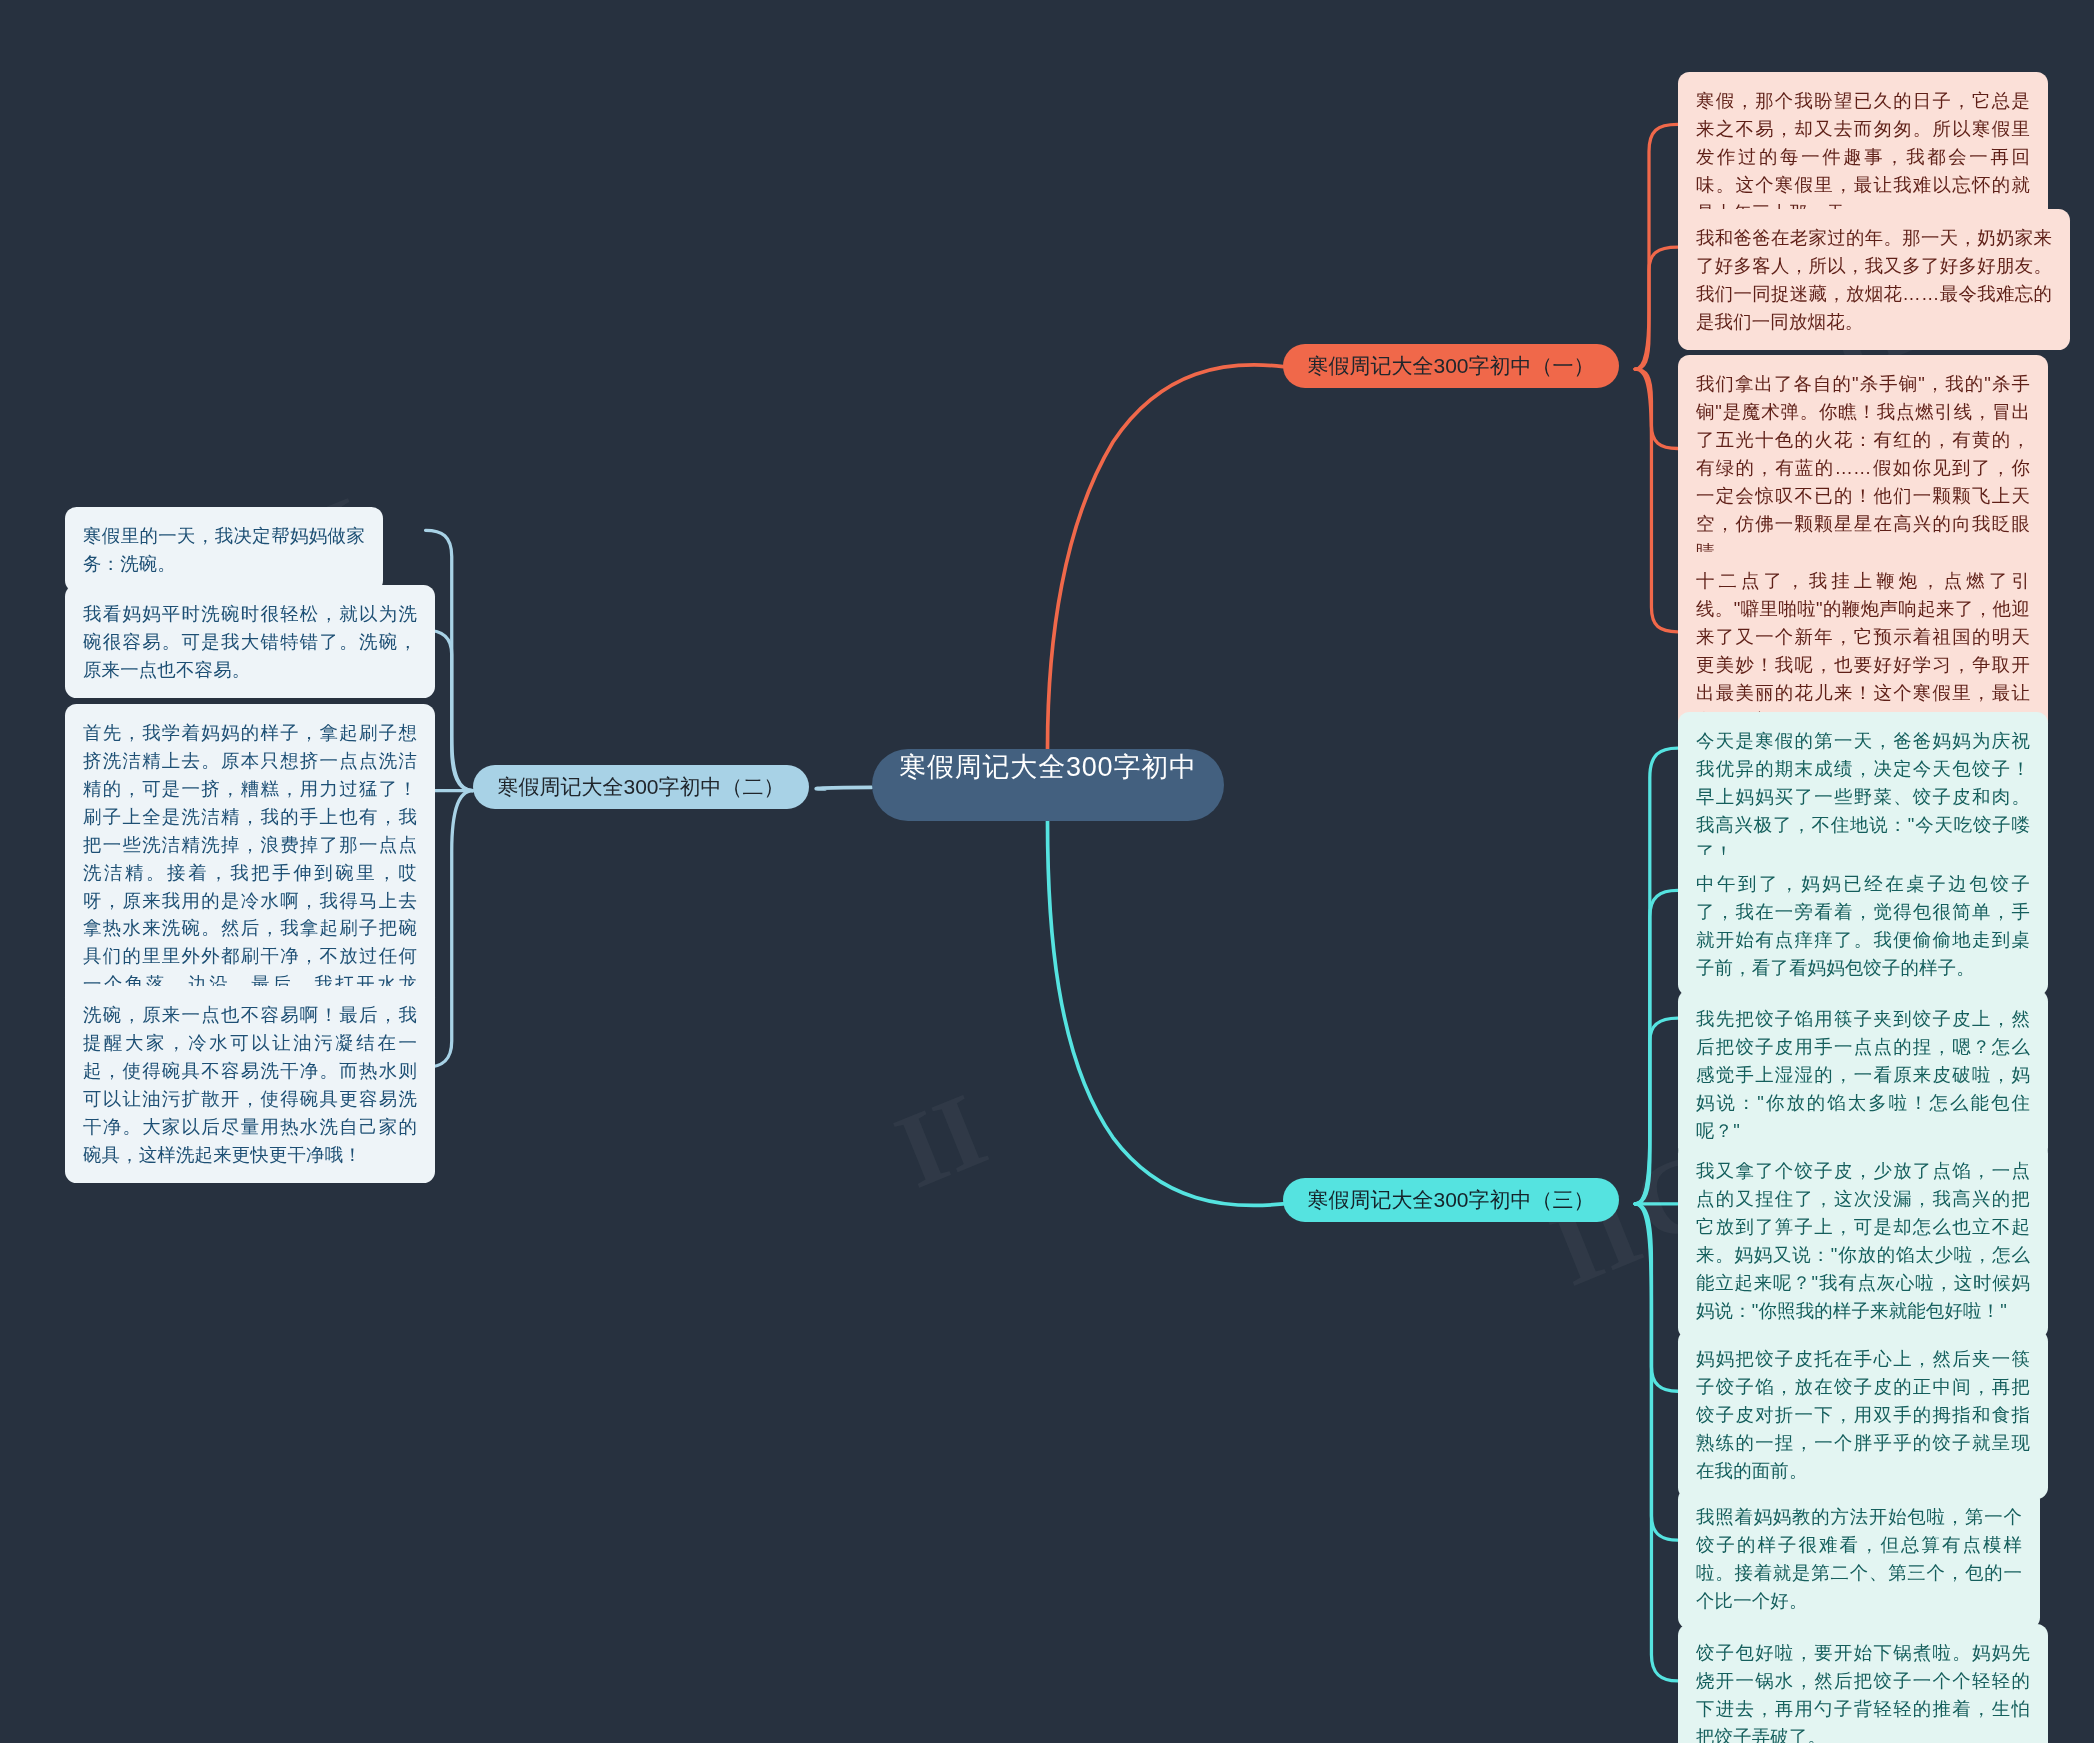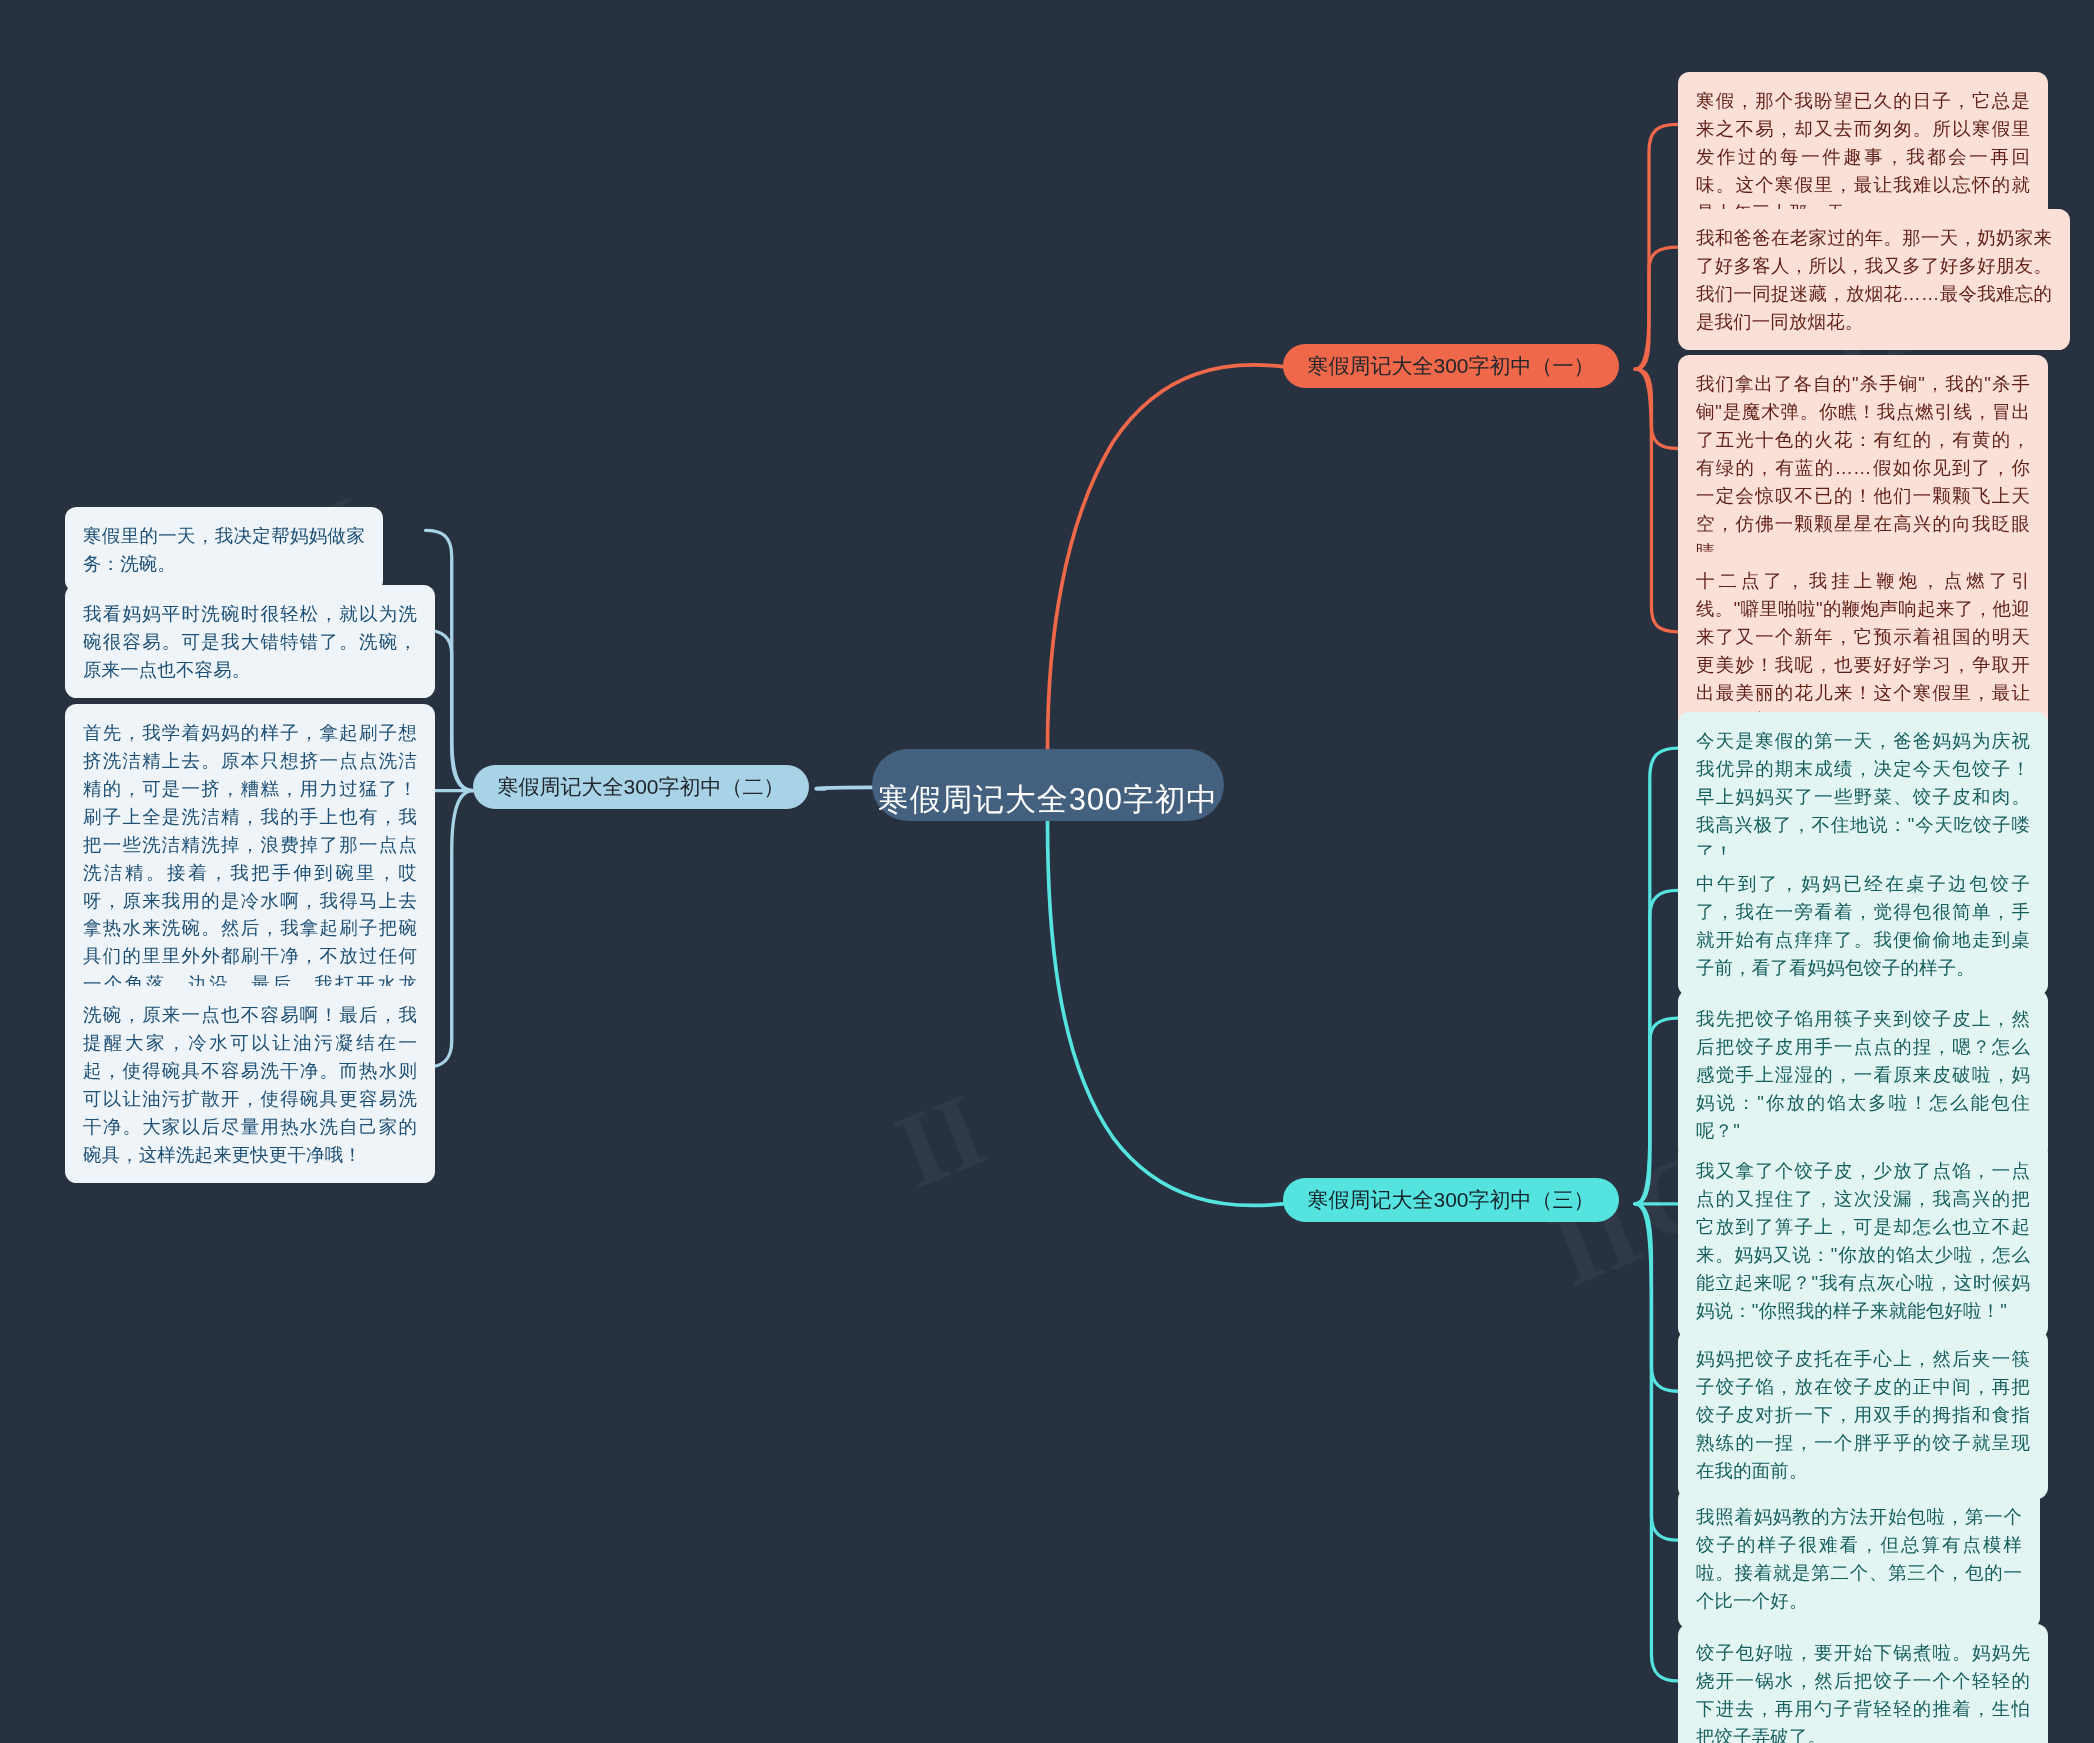--- a/index.html
+++ b/index.html
@@ -27,24 +27,24 @@
   
   .root-node {
     position: absolute;
     left: 872px;
     top: 749px;
     width: 352px;
     height: 72px;
     background: #43607f;
     border-radius: 38px;
     display: flex;
-    align-items: flex-end;
+    align-items: flex-start;
     justify-content: center;
     color: #ffffff;
-    font-size: 31px;
+    font-size: 27px;
     letter-spacing: 0.8px;
     z-index: 5;
   }
 
   
   .branch-node {
     position: absolute;
     height: 44px;
     border-radius: 25px;
     display: flex;

